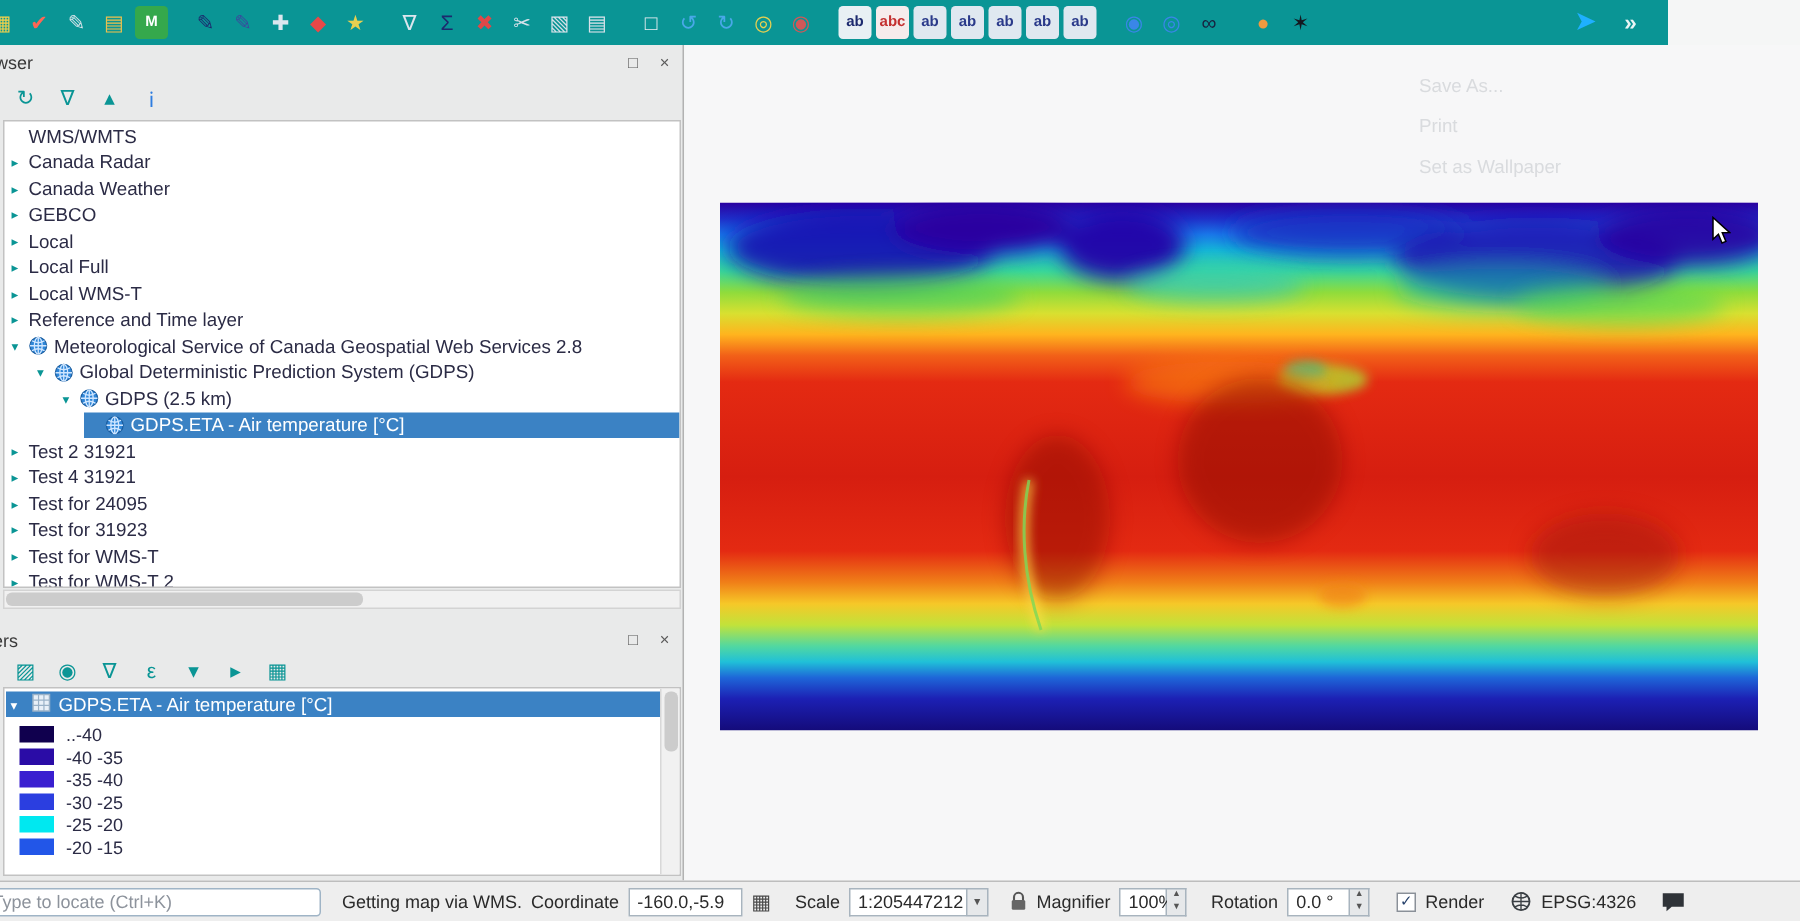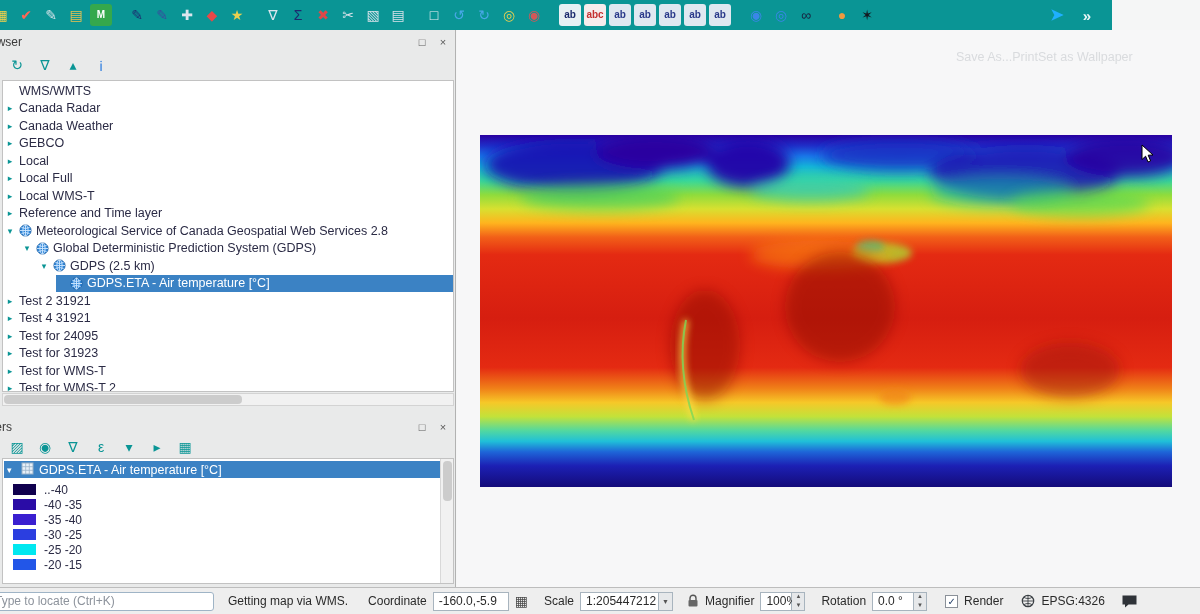--- a/index.html
+++ b/index.html
@@ -45,21 +45,21 @@
   .lvscroll{position:absolute;right:0;top:0;width:13px;height:124px;background:#f1f1f1;border-left:1px solid #d8d8d8}
   .lvthumb{position:absolute;left:2px;top:2px;width:9px;height:40px;background:#cccccc;border-radius:4px}
   .layer-row{margin:2px 1px 4px 1px;height:17px;background:#3b82c4;color:#fff;display:flex;align-items:center;gap:5px;
              padding-left:3px;font-size:12.5px;white-space:nowrap;cursor:default}
   .lr-arrow{font-size:9px;width:9px}
   .legrow{height:15px;display:flex;align-items:center;gap:8px;padding-left:10px;font-size:12px;color:#2b2b45;white-space:nowrap}
   .legswatch{width:23px;height:11px;flex:0 0 auto}
 
   
   .canvas{position:absolute;left:457px;top:30px;width:743px;height:557px;background:#f7f7f8;overflow:hidden}
-  .ghost-menu{position:absolute;left:499px;top:20px;display:flex;flex-direction:row;
+  .ghost-menu{position:absolute;left:489px;top:20px;display:flex;flex-direction:column;gap:13px;
               color:#d9dbde;font-size:12.5px}
   .map{position:absolute;left:23px;top:105px;width:692px;height:352px;display:block}
   .cursor{position:absolute;left:684px;top:114px}
 
   
   .statusbar{position:absolute;left:0;top:587px;width:1200px;height:27px;background:#eeeeee;border-top:1px solid #bdbdbd;
              display:flex;align-items:center;font-size:12px;color:#2a2a2a;gap:6px;overflow:hidden;white-space:nowrap}
   .locate{margin-left:-14px;width:228px;height:19px;background:#fff;border:1px solid #9fb4c6;border-radius:3px;
           display:flex;align-items:center;padding-left:8px;color:#8d939c;flex:0 0 auto}
   .smsg{margin-left:8px;flex:0 0 auto}
@@ -70,21 +70,21 @@
   .scalev{width:78px;border-right:none}
   .combo-arrow{width:15px;height:19px;border:1px solid #a8b4be;background:#e6e8ea;display:flex;align-items:center;
                justify-content:center;font-size:7px;color:#555}
   .spin{display:flex;flex:0 0 auto;height:19px}
   .spin .arrows{width:13px;display:flex;flex-direction:column;border:1px solid #a8b4be;border-left:none;background:#e6e8ea}
   .spin .arrows span{flex:1;font-size:6px;line-height:5px;display:flex;align-items:center;justify-content:center;color:#555}
   .checkbox{width:13px;height:13px;background:#fff;border:1px solid #8a9098;display:flex;align-items:center;
             justify-content:center;font-size:10px;color:#25406a;margin-left:12px;flex:0 0 auto}
   .sicon{display:flex;align-items:center;flex:0 0 auto}
   .extent-glyph{font-size:14px;color:#4a4a4a;flex:0 0 auto}
-  .ml8{margin-left:8px}.ml10{margin-left:10px}.ml12{margin-left:12px}.ml14{margin-left:14px}
+  .ml8{margin-left:8px}.ml10{margin-left:10px}.ml12{margin-left:12px}.ml14{}
 </style>
 </head>
 <body>
 
 <div class="toolbar">
   <div class="toolbar-icons">
       <div class="ticon" style="color: rgb(245, 210, 74);">▦</div>
       <div class="ticon" style="color: rgb(255, 102, 85);">✔</div>
       <div class="ticon" style="color: rgb(216, 228, 234);">✎</div>
       <div class="ticon" style="color: rgb(232, 192, 80);">▤</div>

